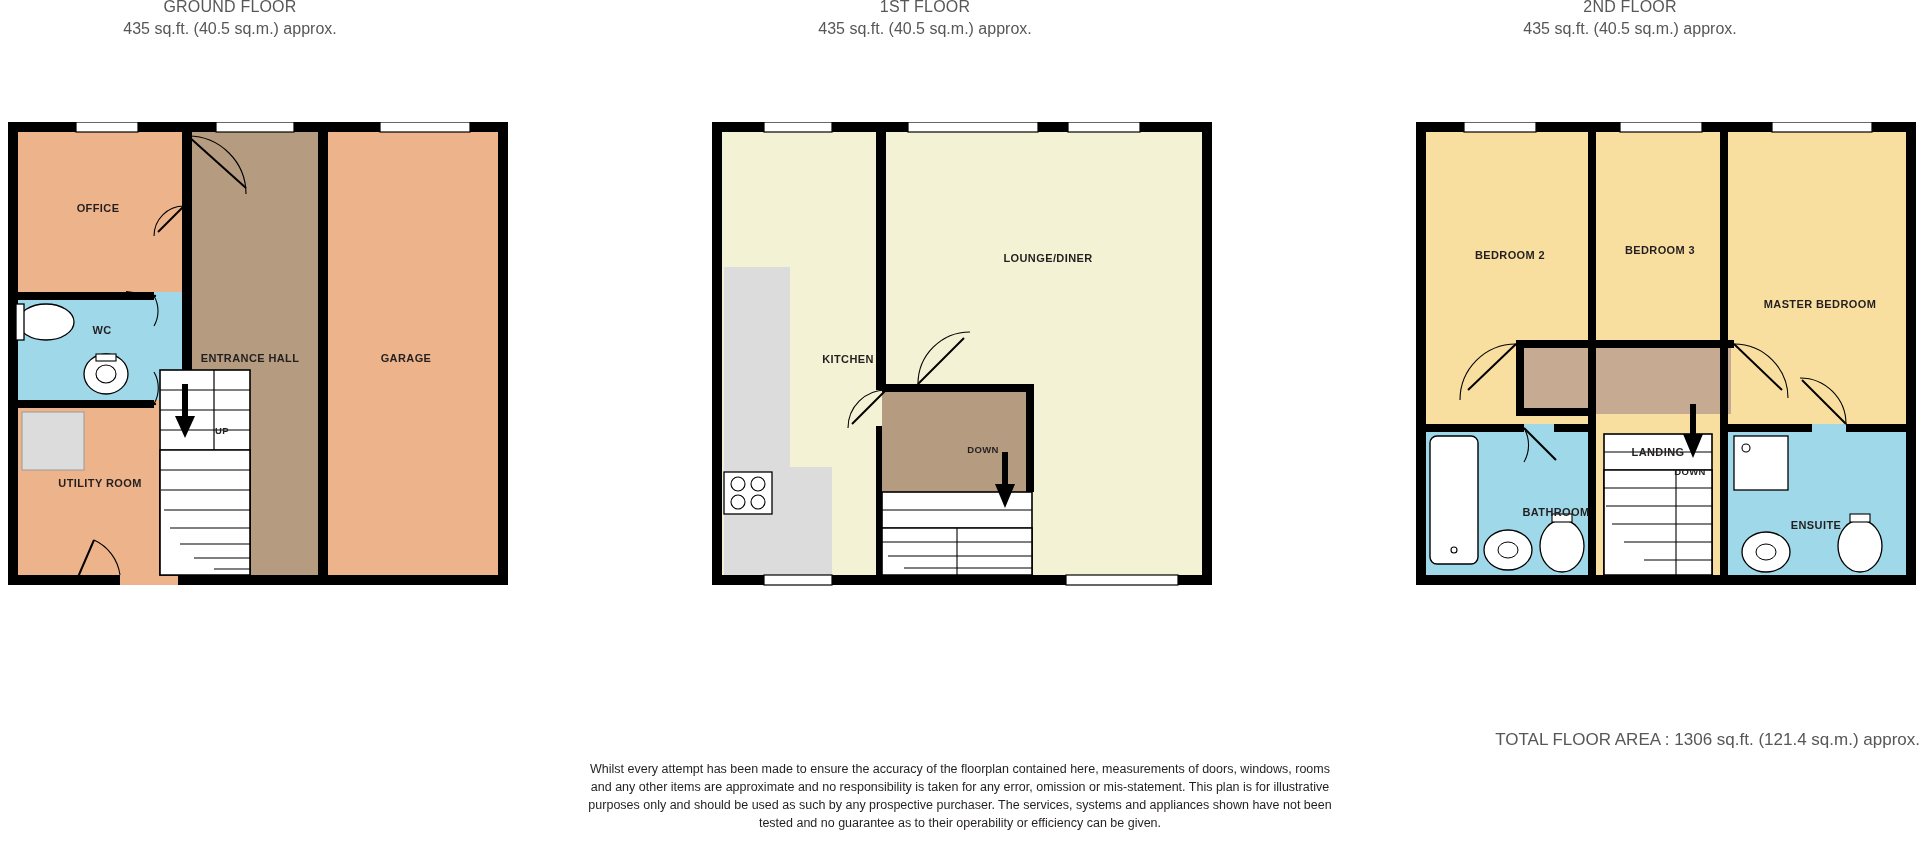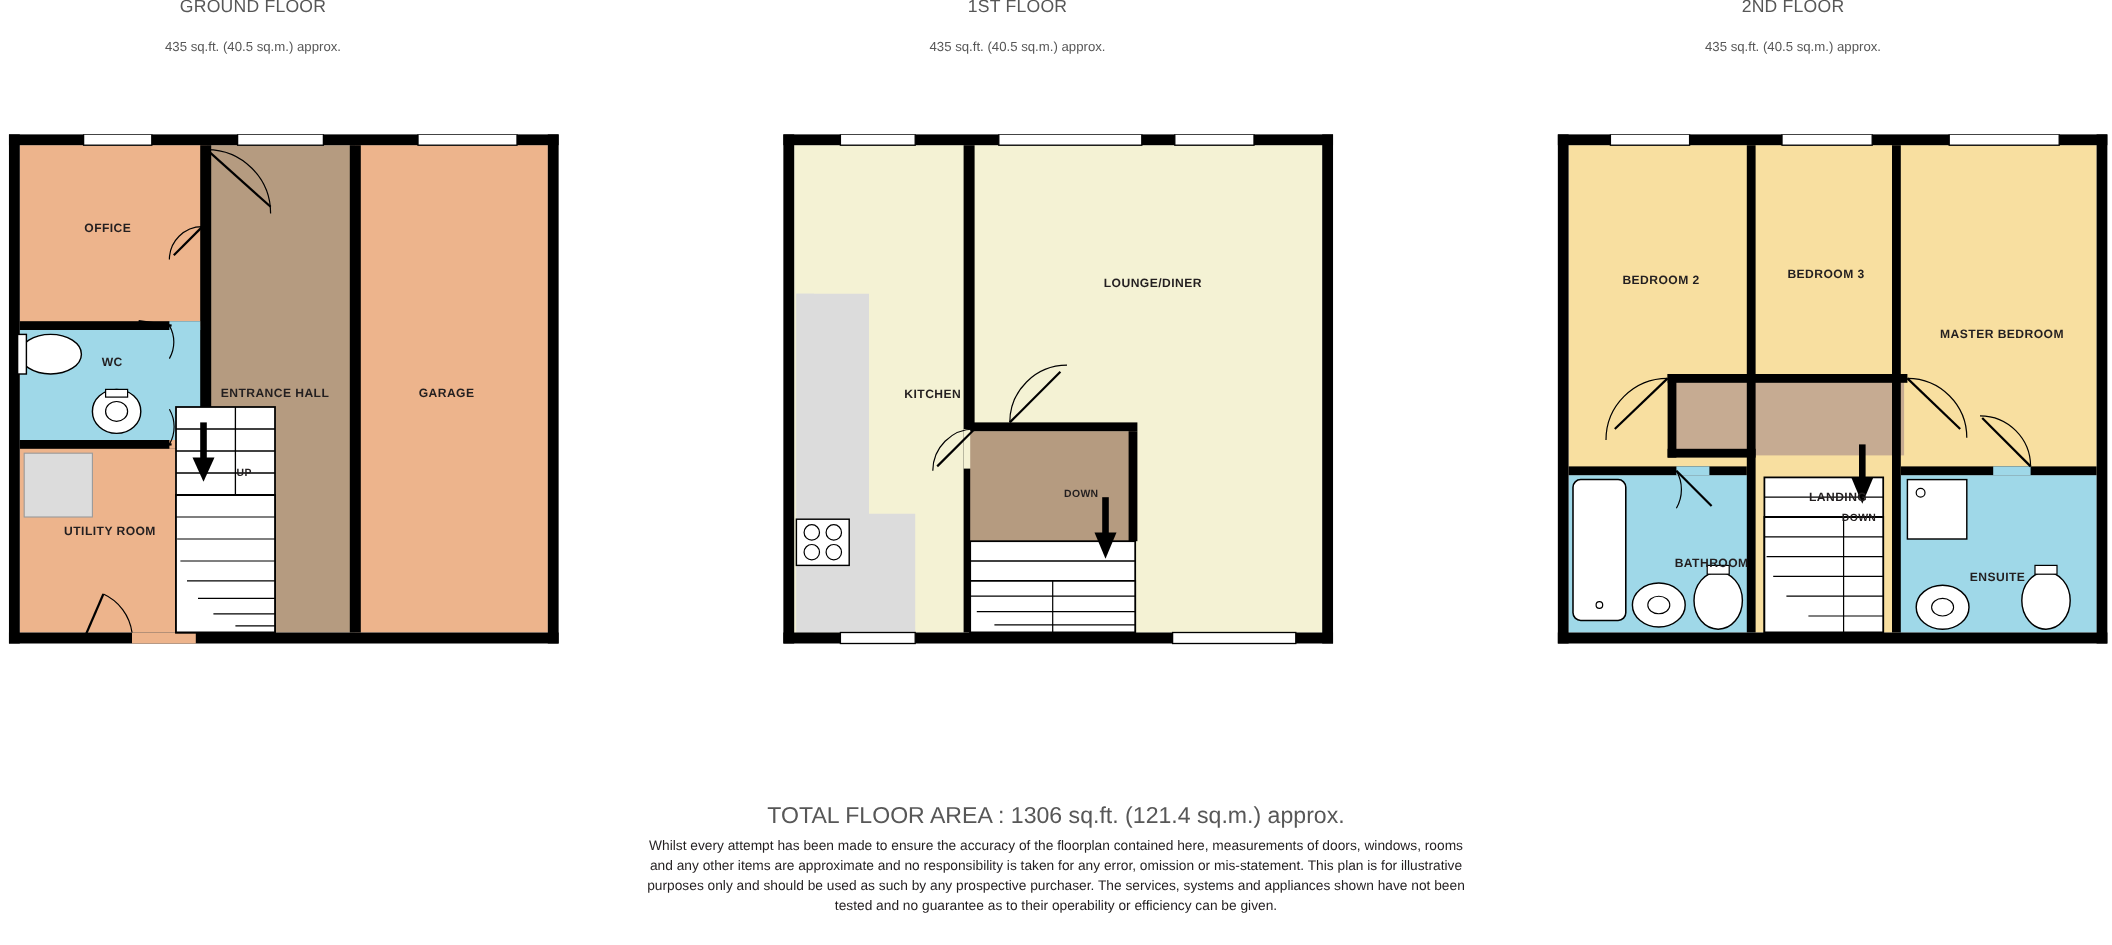--- a/index.html
+++ b/index.html
@@ -27,22 +27,22 @@
     position: absolute;
     text-align: center;
     color: #575757;
     line-height: 1.15;
   }
   .floor-head .ttl {
     font-size: 16px;
     letter-spacing: .2px;
   }
   .floor-head .sub {
-    font-size: 12px;
-    margin-top: 20px;
+    font-size: 16px;
+    margin-top: 4px;
   }
 
   
   .plan {
     position: absolute;
   }
   .plan svg {
     display: block;
   }
 
@@ -63,22 +63,22 @@
     letter-spacing: .3px;
     color: #231f20;
     white-space: nowrap;
     transform: translate(-50%, -50%);
   }
 
   
   .total {
     position: absolute;
     width: 100%;
-    text-align: center;
-    font-size: 21px;
+    text-align: right;
+    font-size: 17px;
     color: #575757;
   }
   .disclaimer {
     position: absolute;
     width: 760px;
     left: 50%;
     transform: translateX(-50%);
     text-align: center;
     font-size: 12.5px;
     line-height: 1.45;
@@ -331,20 +331,20 @@
         <rect x="274" y="282" width="6" height="40" fill="#000"></rect>
         <polygon points="277,336 267,312 287,312" fill="#000"></polygon>
       </g>
     </svg>
   </div>
 
   <div class="rlabel" style="left:1510px; top:225px;margin-top:30px;">BEDROOM 2</div>
   <div class="rlabel" style="left:1660px; top:250px;">BEDROOM 3</div>
   <div class="rlabel" style="left:1820px; top:304px;">MASTER BEDROOM</div>
   <div class="rlabel" style="left:1556px; top:512px;">BATHROOM</div>
-  <div class="rlabel" style="left:1658px; top:452px;margin-left:13px;">LANDING</div>
+  <div class="rlabel" style="left:1658px; top:452px;">LANDING</div>
   <div class="rlabel" style="left:1816px; top:525px;">ENSUITE</div>
   <div class="tiny" style="left:1690px; top:471px;">DOWN</div>
 
   <div class="total" style="top:730px;">TOTAL FLOOR AREA : 1306 sq.ft. (121.4 sq.m.) approx.</div>
   <div class="disclaimer" style="top:760px;">Whilst every attempt has been made to ensure the accuracy of the floorplan contained here, measurements of doors, windows, rooms and any other items are approximate and no responsibility is taken for any error, omission or mis-statement. This plan is for illustrative purposes only and should be used as such by any prospective purchaser. The services, systems and appliances shown have not been tested and no guarantee as to their operability or efficiency can be given.</div>
 
 </div>
 
 </body></html>

